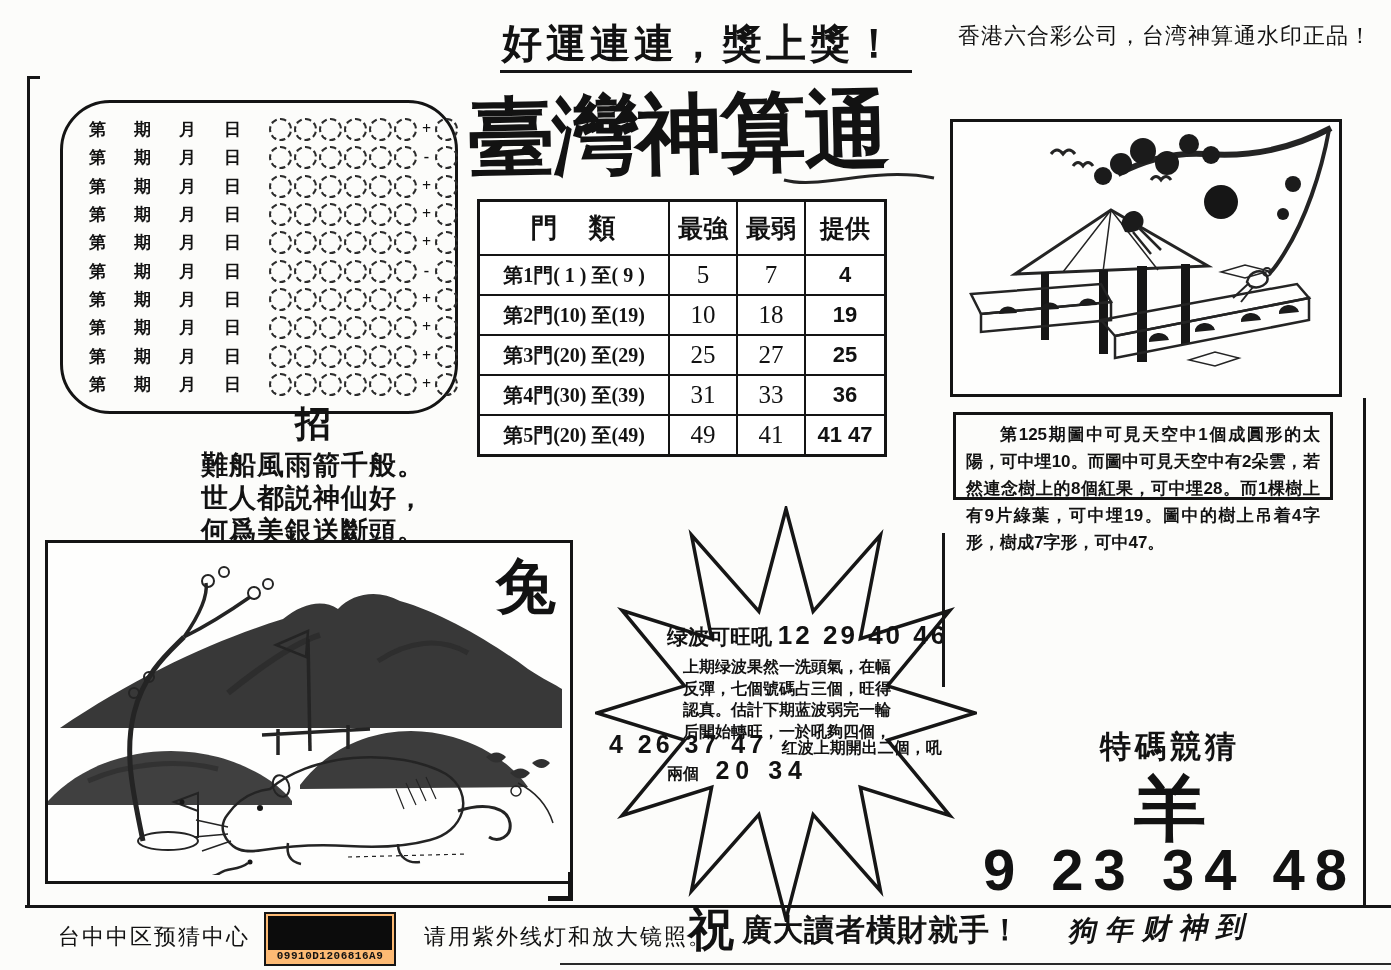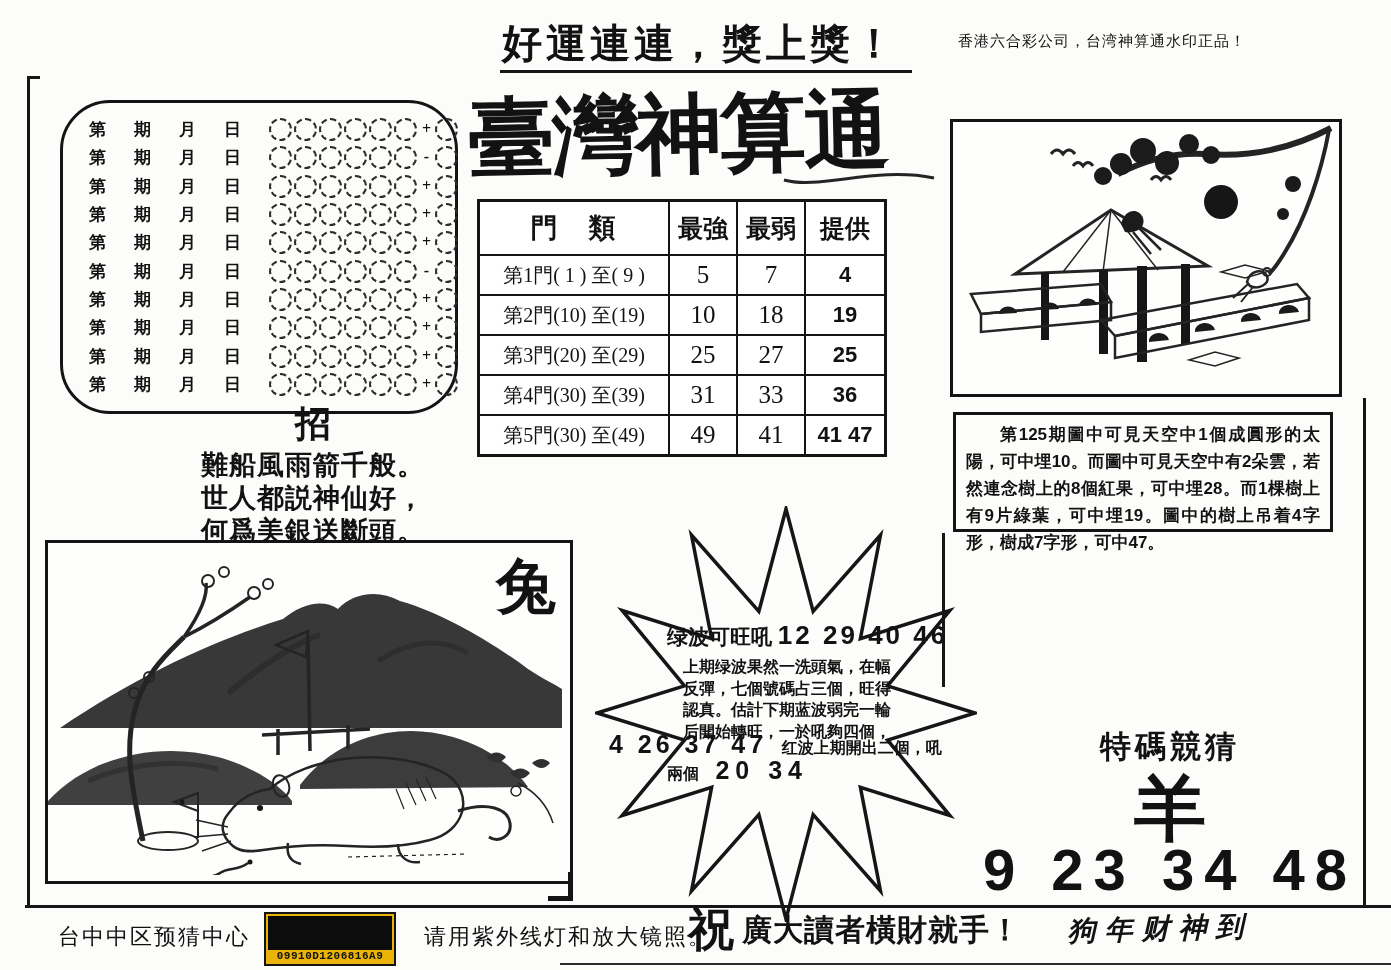--- a/index.html
+++ b/index.html
@@ -8,21 +8,21 @@
     background:#fcfcfa;color:#121212;overflow:hidden;
     font-family:"Liberation Serif", serif;
   }
   .abs{position:absolute;}
   .mono{font-family:"Liberation Mono", monospace;}
 
   
   .headline{left:460px;top:16px;width:480px;text-align:center;
     font-size:40px;font-weight:700;letter-spacing:4px;}
   .headline-rule{left:500px;top:70px;width:412px;height:3px;background:#161616;}
-  .auth-note{left:958px;top:32px;width:430px;font-size:15px;letter-spacing:1px;}
+  .auth-note{left:958px;top:21px;width:430px;font-size:22px;letter-spacing:1px;}
   .masthead{left:468px;top:76px;width:470px;font-size:86px;font-weight:900;
     letter-spacing:-2px;transform:rotate(-1.2deg);white-space:nowrap;}
   .flourish{left:780px;top:162px;}
 
   
   .left-rule{left:27px;top:76px;width:3px;height:832px;background:#161616;}
   .left-rule-serif{left:27px;top:76px;width:13px;height:3px;background:#161616;}
 
   
   .grid-box{left:60px;top:100px;width:392px;height:308px;
@@ -36,34 +36,34 @@
   .circ.extra{margin-left:1px;}
 
   
   .cat-table{left:477px;top:199px;}
   table.cats{border-collapse:collapse;background:#fff;}
   table.cats th,table.cats td{border:2px solid #141414;text-align:center;padding:0;}
   table.cats{border:3px solid #141414;}
   th.c-cat{width:188px;height:52px;font-size:27px;font-weight:700;letter-spacing:2px;}
   th.c-n{width:66px;font-size:25px;font-weight:700;}
   th.c-p{width:78px;font-size:25px;font-weight:700;}
-  td.c-label{font-size:20px;height:38px;font-weight:400;}
+  td.c-label{font-size:20px;height:38px;font-weight:700;}
   td.c-num{font-size:25px;}
   td.c-prov{font-size:22px;font-weight:800;font-family:"Liberation Sans",sans-serif;}
 
   
   .poem{left:168px;top:400px;width:290px;text-align:center;}
   .poem-title{font-size:36px;font-weight:700;}
   .poem-line{font-size:27px;font-weight:700;line-height:33px;letter-spacing:1px;}
 
   
   .pav-box{left:950px;top:119px;width:386px;height:272px;border:3px solid #141414;background:#fefefd;}
 
   
-  .ana-box{left:953px;top:412px;width:380px;height:120px;border:3px solid #141414;
+  .ana-box{left:953px;top:412px;width:380px;height:88px;border:3px solid #141414;
     box-sizing:border-box;padding:6px 10px 4px 10px;}
   .ana-box p{margin:0;text-indent:2em;font-size:17px;line-height:27px;font-weight:700;
     font-family:"Liberation Sans",sans-serif;text-align:justify;}
 
   
   .rat-box{left:45px;top:540px;width:522px;height:338px;border:3px solid #141414;
     background:#fefefd;overflow:hidden;}
   .zodiac-label{position:absolute;right:14px;top:4px;font-size:60px;font-weight:900;
     font-family:"Liberation Sans",sans-serif;}
   .corner-bracket{left:548px;top:872px;width:20px;height:24px;
@@ -92,21 +92,21 @@
   .sg-zodiac{left:1000px;top:772px;width:340px;text-align:center;font-size:72px;
     font-weight:900;font-family:"Liberation Sans",sans-serif;line-height:72px;}
   .sg-numbers{left:975px;top:840px;width:390px;text-align:center;font-size:58px;
     font-weight:900;font-family:"Liberation Sans",sans-serif;letter-spacing:10px;line-height:60px;}
   .year-blessing{left:1040px;top:910px;width:240px;text-align:center;font-size:28px;
     font-style:italic;letter-spacing:9px;transform:rotate(-1.5deg);font-weight:600;}
 
   
   .f-center{left:58px;top:922px;font-size:22px;letter-spacing:2px;}
   .barcode{left:264px;top:912px;width:132px;height:54px;border:2px solid #141414;
-    box-sizing:border-box;padding:2px;background:#eab308;}
+    box-sizing:border-box;padding:2px;background:#fdba74;}
   .barcode .bars{width:100%;height:34px;background:#0c0c0c;}
   .barcode .code{text-align:center;font-size:11px;font-weight:700;letter-spacing:0.5px;}
   .f-uv{left:424px;top:922px;font-size:22px;letter-spacing:2px;}
   .wish{left:688px;top:906px;display:flex;align-items:flex-start;}
   .wish-prefix{font-size:46px;font-weight:700;line-height:48px;margin-right:8px;}
   .wish-text{font-size:30px;font-weight:700;letter-spacing:1px;margin-top:4px;text-align:right;}
 
   svg .ln{stroke:#242424;fill:none;}
 </style>
 </head>
@@ -297,21 +297,21 @@
           <td class="c-num">27</td>
           <td class="c-prov">25</td>
         </tr>
         <tr>
           <td class="c-label">第4門(30)  至(39)</td>
           <td class="c-num">31</td>
           <td class="c-num">33</td>
           <td class="c-prov">36</td>
         </tr>
         <tr>
-          <td class="c-label">第5門(30)  至(49)</td>
+          <td class="c-label">第5門(20)  至(49)</td>
           <td class="c-num">49</td>
           <td class="c-num">41</td>
           <td class="c-prov">41 47</td>
         </tr>
       </tbody>
     </table>
   </div>
 
   <div class="abs poem">
     <div class="poem-title">招</div>

